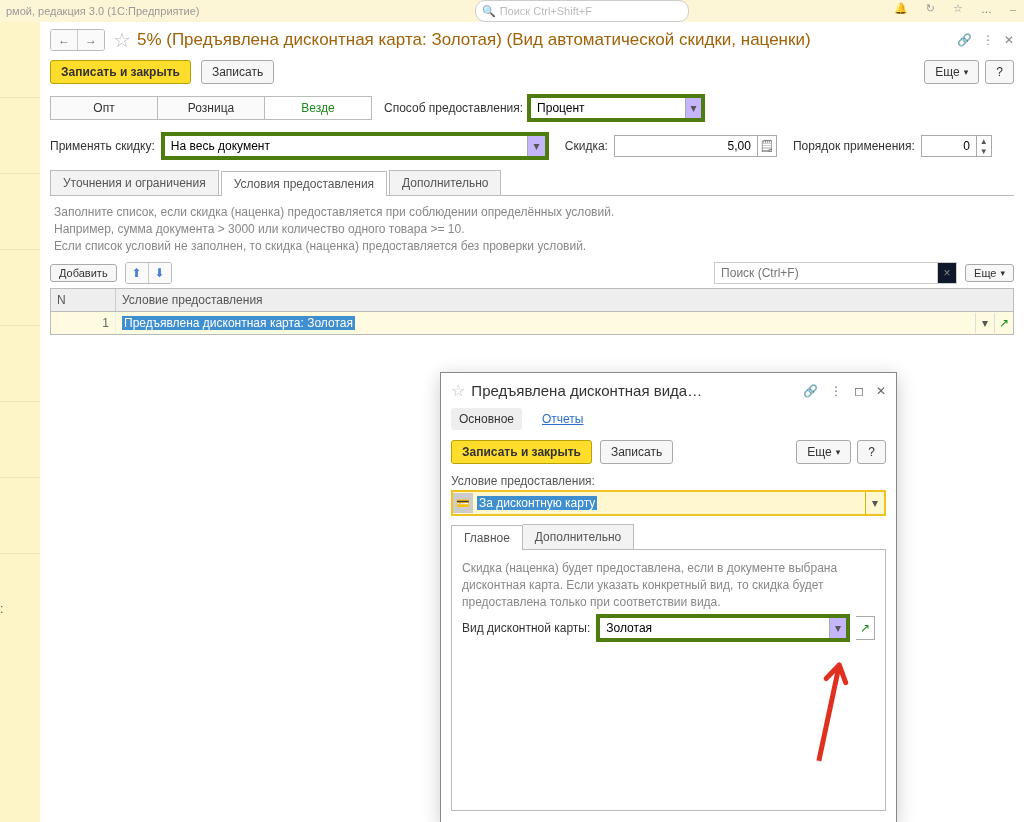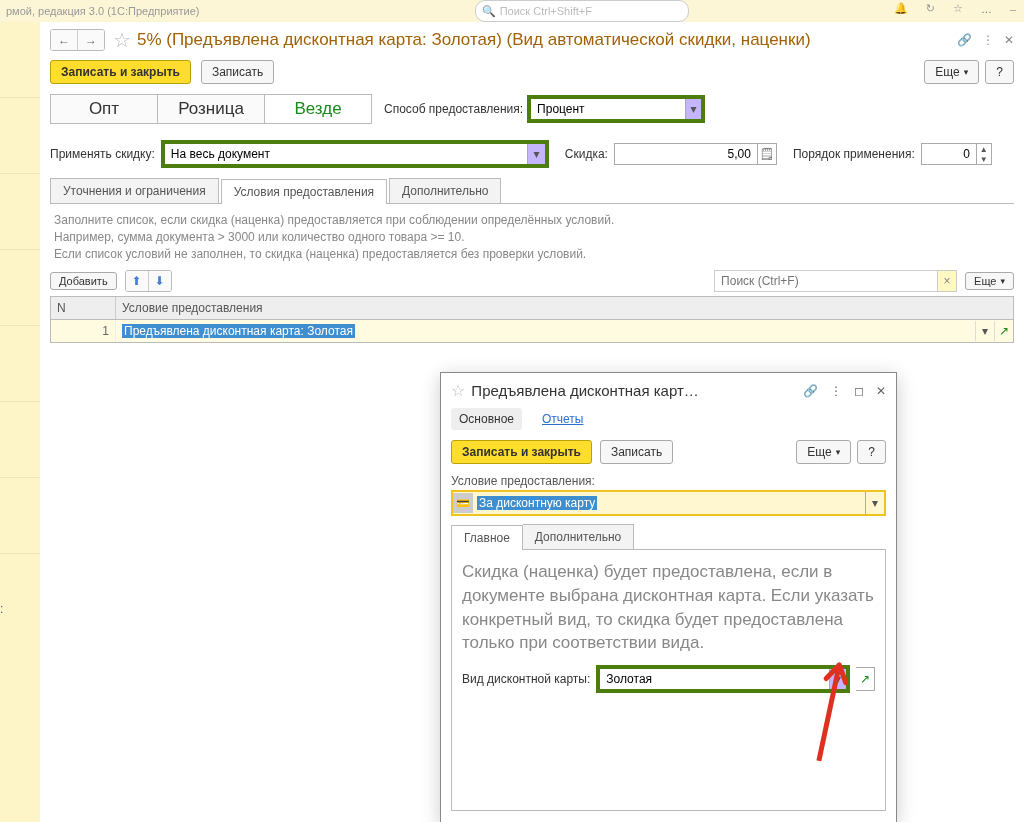--- a/index.html
+++ b/index.html
@@ -16,45 +16,45 @@
 .nav-arrows span+span{border-left:1px solid #ccc}
 .star{color:#bbb;font-size:20px;margin-right:6px}
 .title{font-size:17px;font-weight:400;color:#a16207}
 .titlebar .tools{margin-left:auto;display:flex;gap:10px;color:#888;align-items:center}
 .cmdbar{display:flex;align-items:center;padding:4px 10px;gap:10px}
 .btn{display:inline-flex;align-items:center;border:1px solid #aaa;border-radius:3px;background:#f7f7f7;padding:4px 10px;font-size:12px;cursor:pointer}
 .btn.primary{background:#ffdd2d;border-color:#b8a200;font-weight:bold}
 .btn.small{padding:2px 8px;font-size:11px}
 .rh{margin-left:auto;display:flex;gap:6px}
 .segctl{display:flex;margin:6px 10px 0 10px}
-.segbtn{flex:0 0 auto;width:106px;text-align:center;border:1px solid #bbb;padding:4px 0;font-size:17px;background:#fafafa}
+.segbtn{flex:0 0 auto;width:106px;text-align:center;border:1px solid #bbb;padding:4px 0;font-size:12px;background:#fafafa}
 .segbtn+.segbtn{border-left:none}
 .segbtn.active{color:#1a8a1a;background:#fff}
 .combo{display:flex;align-items:center;border:4px solid #4d7c0f;background:#c4b5fd}
 .combo input{border:none;outline:none;padding:3px 6px;font-size:12px;width:100%}
 .combo .dd{width:18px;height:20px;display:flex;align-items:center;justify-content:center;border-left:1px solid #aaa;color:#555;cursor:pointer}
-.row2{display:flex;align-items:center;gap:6px;margin:16px 10px 0 10px}
+.row2{display:flex;align-items:center;gap:6px;margin:10px 10px 0 10px}
 .row2 .lbl{white-space:nowrap}
 .row2 .combo.dlg{width:380px}
 .numbox{display:flex;align-items:center;border:1px solid #aaa;background:#fff}
 .numbox input{border:none;outline:none;padding:3px 6px;font-size:12px;text-align:right;width:130px}
 .numbox .calc{width:18px;height:20px;display:flex;align-items:center;justify-content:center;border-left:1px solid #aaa;color:#555}
 .spin{display:flex;align-items:center;border:1px solid #aaa;background:#fff}
 .spin input{border:none;outline:none;padding:3px 6px;font-size:12px;text-align:right;width:42px}
 .spin .arr{width:14px;display:flex;flex-direction:column;border-left:1px solid #aaa}
 .spin .arr span{height:10px;font-size:8px;display:flex;align-items:center;justify-content:center;color:#555}
 .tabs{display:flex;margin:10px 10px 0 10px;border-bottom:1px solid #bbb}
 .tab{padding:5px 12px;border:1px solid #bbb;border-bottom:none;margin-right:2px;background:#f3f3f3;font-size:12px;color:#555;cursor:pointer}
 .tab.active{background:#fff;position:relative;top:1px}
 .hint{margin:8px 14px;color:#888;font-size:12px;line-height:1.4}
 .listbar{display:flex;align-items:center;gap:8px;margin:4px 10px}
 .arrowbtns{display:flex;border:1px solid #bbb;border-radius:3px;overflow:hidden}
 .arrowbtns span{width:22px;height:20px;display:flex;align-items:center;justify-content:center;background:#fafafa;color:#4a80d6}
 .arrowbtns span+span{border-left:1px solid #ccc}
-.searchbox{margin-left:auto;display:flex;align-items:center;border:1px solid #ccc;background:#fef9c3}
+.searchbox{margin-left:auto;display:flex;align-items:center;border:1px solid #ccc;background:#0f172a}
 .searchbox input{border:none;outline:none;padding:3px 6px;font-size:12px;width:210px;color:#999}
 .searchbox .x{width:18px;height:20px;display:flex;align-items:center;justify-content:center;border-left:1px solid #ccc;color:#888}
 .table{margin:4px 10px 0 10px;border:1px solid #bbb}
 .thead{display:flex;background:#eee;border-bottom:1px solid #bbb}
 .th{padding:4px 6px;font-size:12px;color:#555}
 .th.n{width:52px;border-right:1px solid #ccc;text-align:left}
 .trow{display:flex;align-items:center;background:#fffbe0}
 .td{padding:4px 6px;font-size:12px}
 .td.n{width:52px;border-right:1px solid #eee;text-align:right;color:#666}
 .td.cond{flex:1;display:flex;align-items:center}
@@ -75,21 +75,21 @@
 .fldlbl{padding:6px 10px 2px 10px;font-size:12px;color:#555}
 .condcombo{margin:0 10px;display:flex;align-items:center;border:2px solid #f0c420;background:#fef7d0}
 .condcombo .icon{width:20px;height:20px;display:flex;align-items:center;justify-content:center;background:#ccc;color:#333;font-size:11px}
 .condcombo .val{flex:1;padding:2px 4px}
 .condcombo .val span{background:#3e8ed0;color:#fff;padding:0 2px}
 .condcombo .dd{width:18px;height:22px;display:flex;align-items:center;justify-content:center;border-left:1px solid #d6b800;color:#555}
 .intabs{display:flex;margin:8px 10px 0 10px;border-bottom:1px solid #bbb}
 .intabs .tab{margin-right:0}
 .intabs .tab+.tab{border-left:none}
 .panel{margin:0 10px;border:1px solid #bbb;border-top:none;padding:10px;height:240px}
-.panel .desc{color:#888;font-size:17px;line-height:1.4;margin-bottom:10px}
+.panel .desc{color:#888;font-size:12px;line-height:1.4;margin-bottom:4px}
 .frow{display:flex;align-items:center;gap:6px}
 .frow .combo{flex:1}
 .frow .open{width:18px;height:22px;display:flex;align-items:center;justify-content:center;border:1px solid #aaa;border-left:none;color:#1a8a1a}
 .arrow-anno{position:absolute;left:770px;top:630px;color:#e03020;transform:rotate(12deg)}
 .arrow-anno svg{width:40px;height:110px}
 .colon{position:absolute;left:0;top:580px;font-size:12px;color:#555}
 </style>
 </head>
 <body>
 
@@ -226,21 +226,21 @@
           <span class="selected">Предъявлена дисконтная карта: Золотая</span>
         </div>
         <span class="dd2">▾</span>
         <span class="open">↗</span>
       </div>
     </div>
 
     <div class="popup">
       <div class="phead">
         <span class="star">☆</span>
-        <span class="ptitle">Предъявлена дисконтная карт…</span>
+        <span class="ptitle">Предъявлена дисконтная вида…</span>
         <div class="ptools">
           <span>🔗</span>
           <span>⋮</span>
           <span>◻</span>
           <span>✕</span>
         </div>
       </div>
       <div class="subtabs">
         <span class="sub active">Основное</span>
         <span class="sub link">Отчеты</span>

